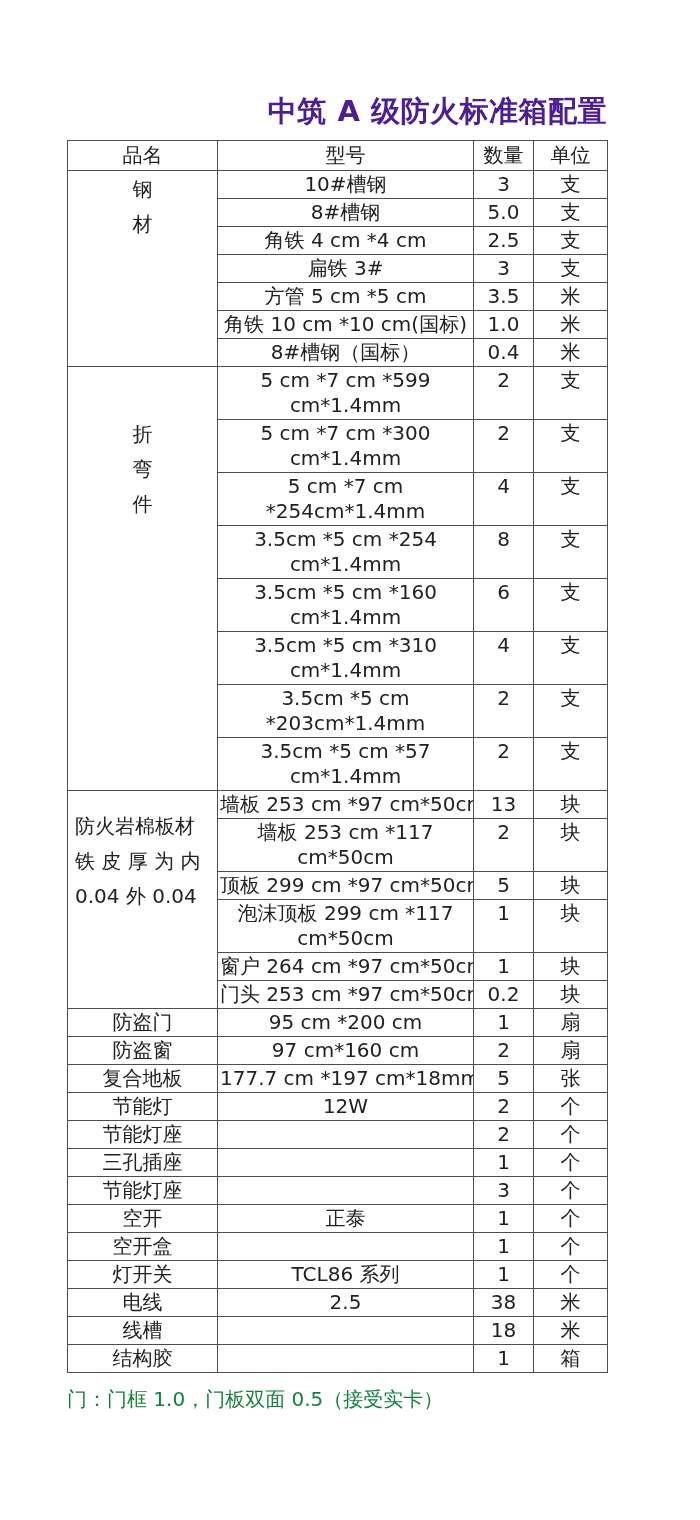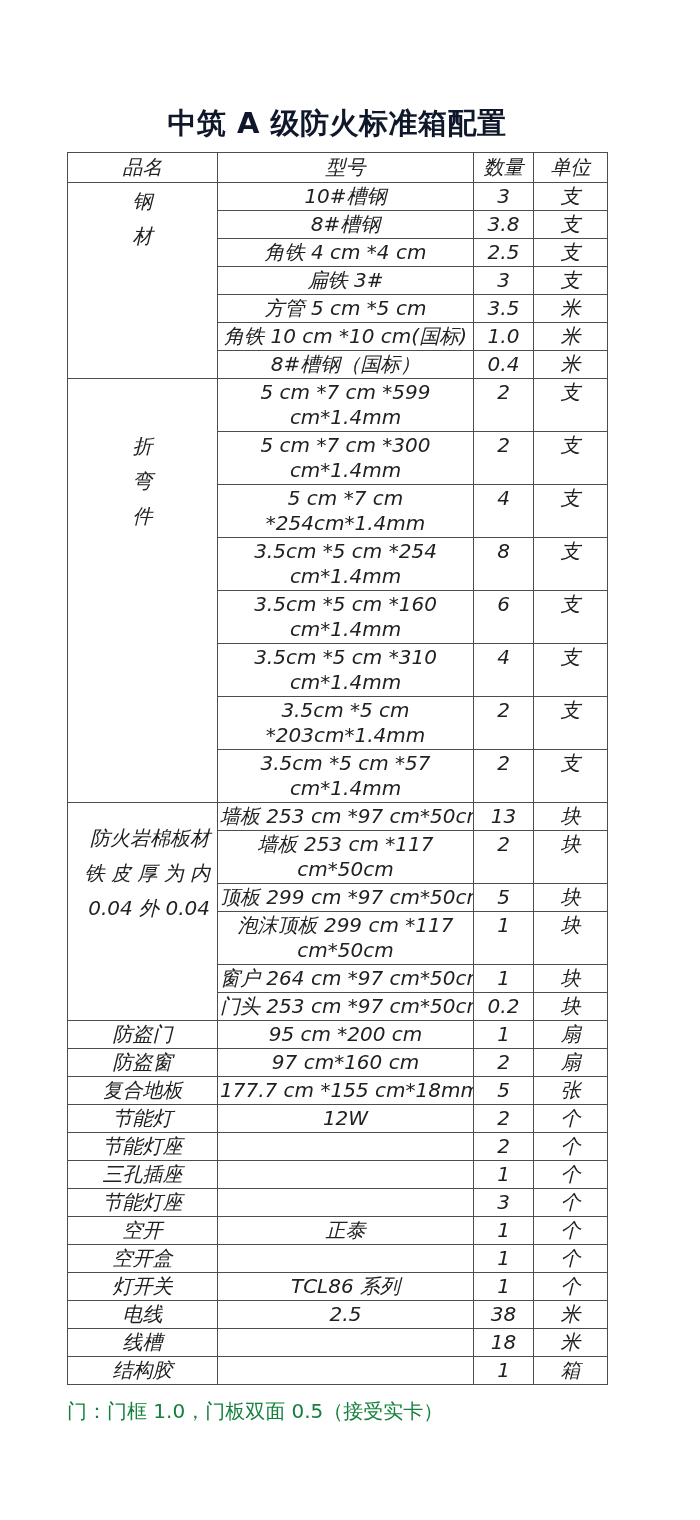--- a/index.html
+++ b/index.html
@@ -10,34 +10,33 @@
     font-family: "DejaVu Sans", "Liberation Sans", sans-serif;
     color: #212121;
     overflow: hidden;
   }
   .content {
     padding: 94px 0 0 67px;
     width: 607px;
   }
   .page-title {
     width: 540px;
-    margin: 12px 0 12px 0;
+    margin: 0 0 12px 0;
     font-size: 29px;
     line-height: 34px;
     font-weight: 700;
-    text-align: center;
-    color: #0f172a;
+    text-align: right;
+    color: #4c1d95;
     letter-spacing: 0.5px;
     white-space: nowrap;
   }
   table.config-table {
     width: 540px;
     border-collapse: collapse;
     table-layout: fixed;
-    font-style: italic;
   }
   .config-table th, .config-table td {
     border: 1px solid #4d4d4d;
     font-size: 20px;
     font-weight: 400;
     text-align: center;
     padding: 1px 2px;
   }
   .config-table thead tr { height: 28px; }
   .config-table tbody tr { height: 28px; }
@@ -45,21 +44,21 @@
   .model-cell { white-space: pre; overflow: hidden; }
   .quantity-cell, .unit-cell { white-space: nowrap; }
   .name-cell {
     vertical-align: middle;
     white-space: pre-line;
     line-height: 25px;
   }
   .name-cell.tall-lines { line-height: 35px; }
   .name-cell.vpos-upper { vertical-align: top; padding-top: 50px; }
   .name-cell.vpos-upper-sm { vertical-align: top; padding-top: 18px; }
-  .name-cell.align-left { text-align: right; padding-left: 7px; padding-right: 7px; }
+  .name-cell.align-left { text-align: left; padding-left: 7px; padding-right: 7px; }
   .footnotes {
     margin-top: 9px;
     width: 540px;
     font-size: 20px;
     line-height: 35px;
     color: #15803d;
   }
   .footnotes p { margin: 0; }
 </style>
 </head>
@@ -86,21 +85,21 @@
     <tbody>
         <tr>
           <td rowspan="7" class="name-cell tall-lines">钢
 材</td>
           <td class="model-cell">10#槽钢</td>
           <td class="quantity-cell">3</td>
           <td class="unit-cell">支</td>
         </tr>
         <tr>
           <td class="model-cell">8#槽钢</td>
-          <td class="quantity-cell">3.8</td>
+          <td class="quantity-cell">5.0</td>
           <td class="unit-cell">支</td>
         </tr>
         <tr>
           <td class="model-cell">角铁 4 cm *4 cm</td>
           <td class="quantity-cell">2.5</td>
           <td class="unit-cell">支</td>
         </tr>
         <tr>
           <td class="model-cell">扁铁 3#</td>
           <td class="quantity-cell">3</td>
@@ -214,21 +213,21 @@
           <td class="unit-cell">扇</td>
         </tr>
         <tr>
           <td rowspan="1" class="name-cell">防盗窗</td>
           <td class="model-cell">97 cm*160 cm</td>
           <td class="quantity-cell">2</td>
           <td class="unit-cell">扇</td>
         </tr>
         <tr>
           <td rowspan="1" class="name-cell">复合地板</td>
-          <td class="model-cell">177.7 cm *155 cm*18mm</td>
+          <td class="model-cell">177.7 cm *197 cm*18mm</td>
           <td class="quantity-cell">5</td>
           <td class="unit-cell">张</td>
         </tr>
         <tr>
           <td rowspan="1" class="name-cell">节能灯</td>
           <td class="model-cell">12W</td>
           <td class="quantity-cell">2</td>
           <td class="unit-cell">个</td>
         </tr>
         <tr>

